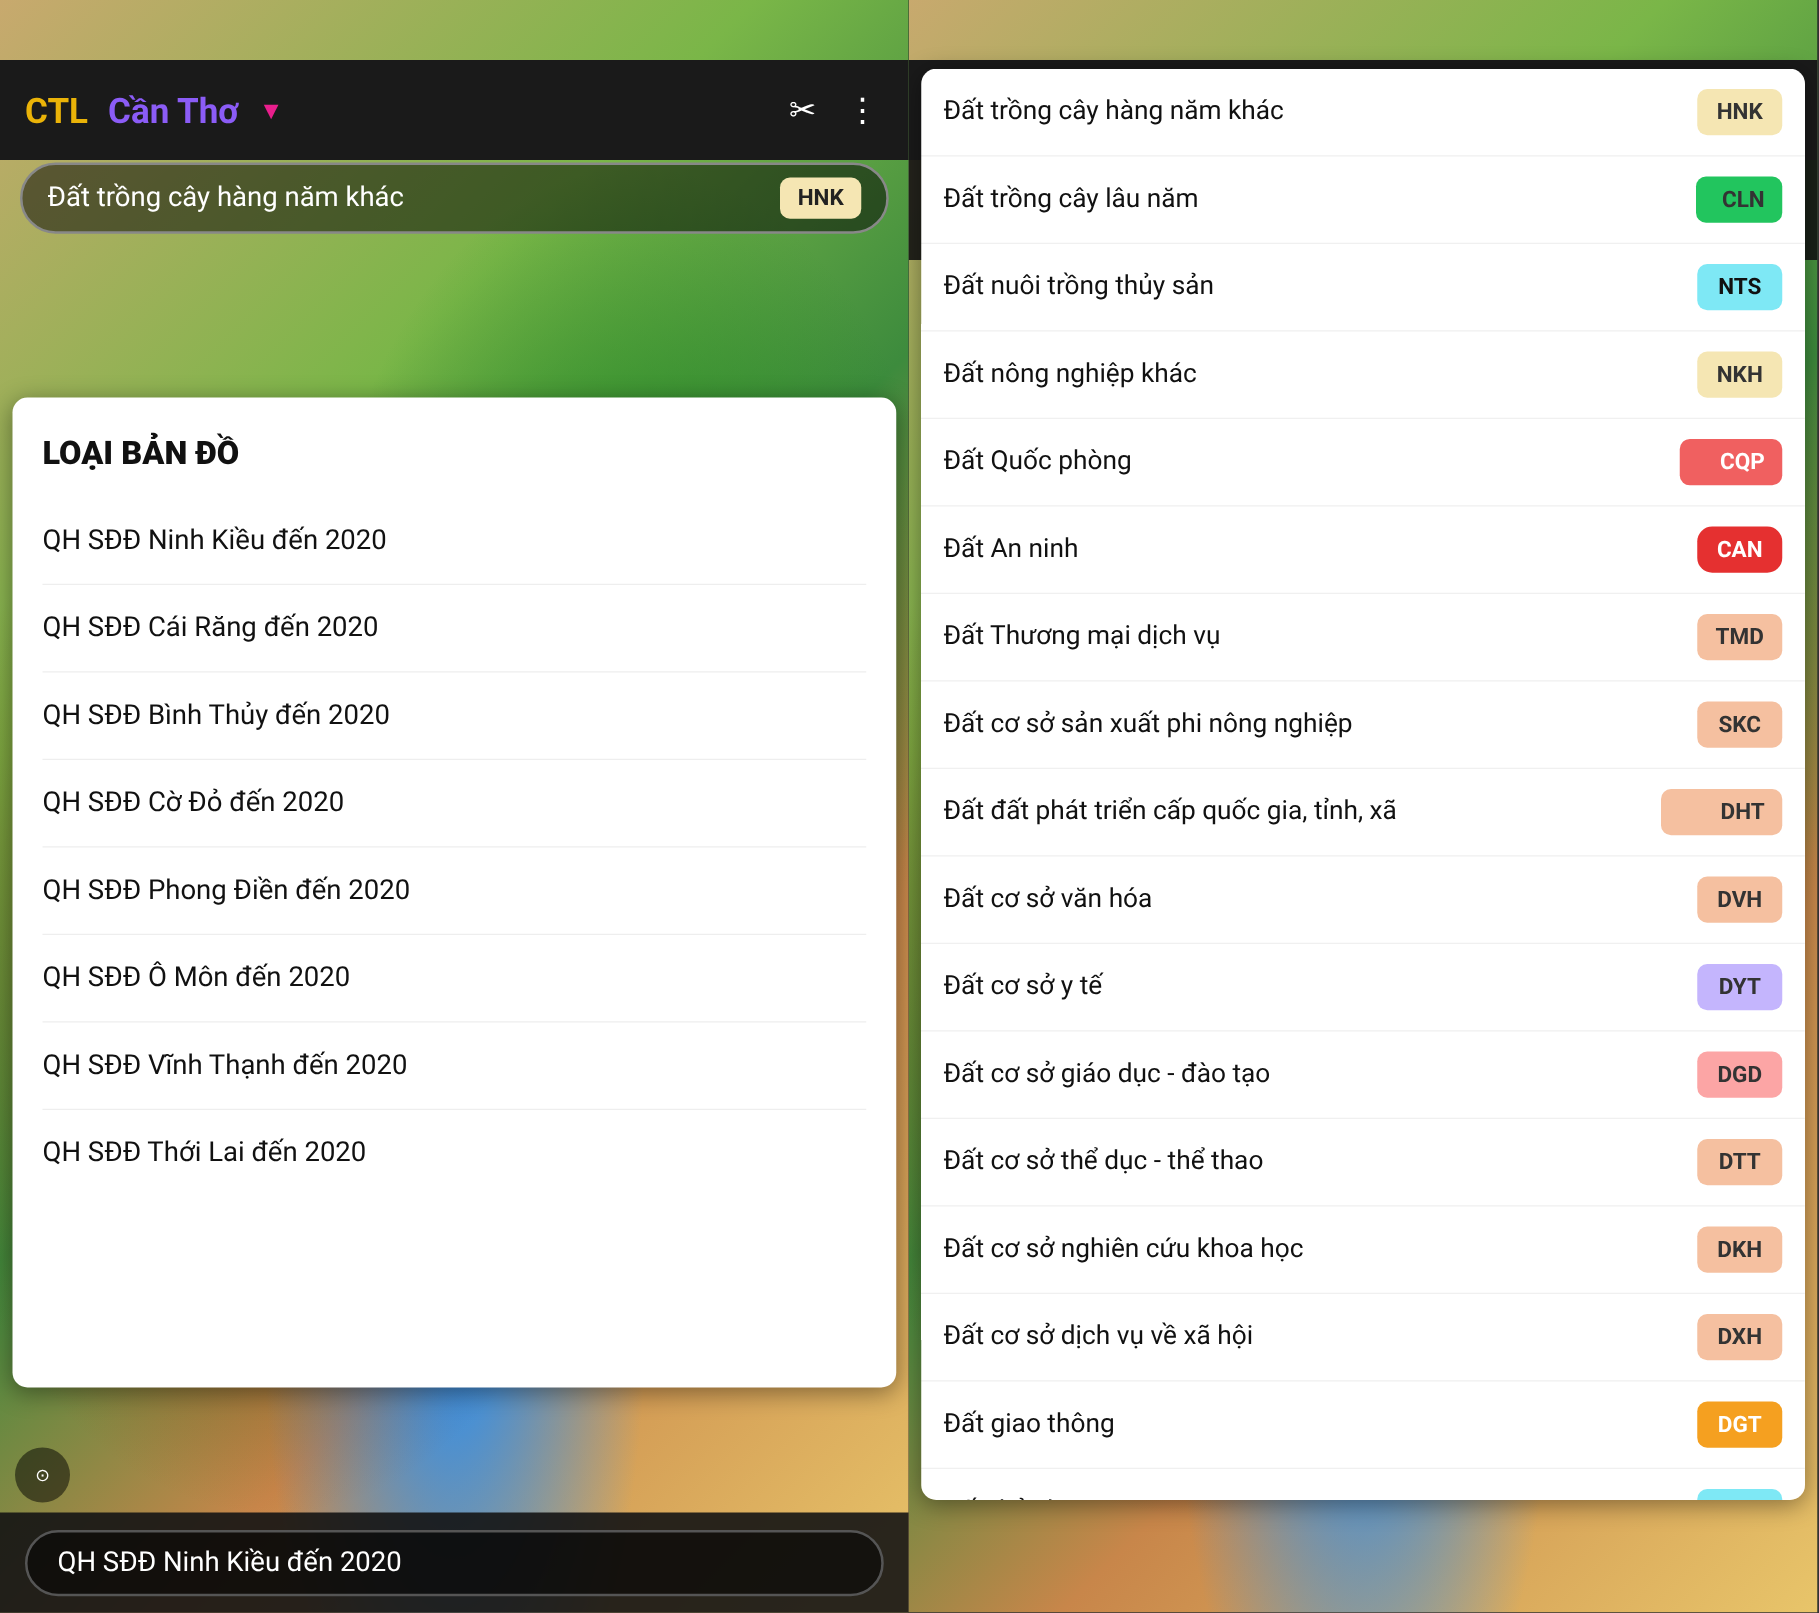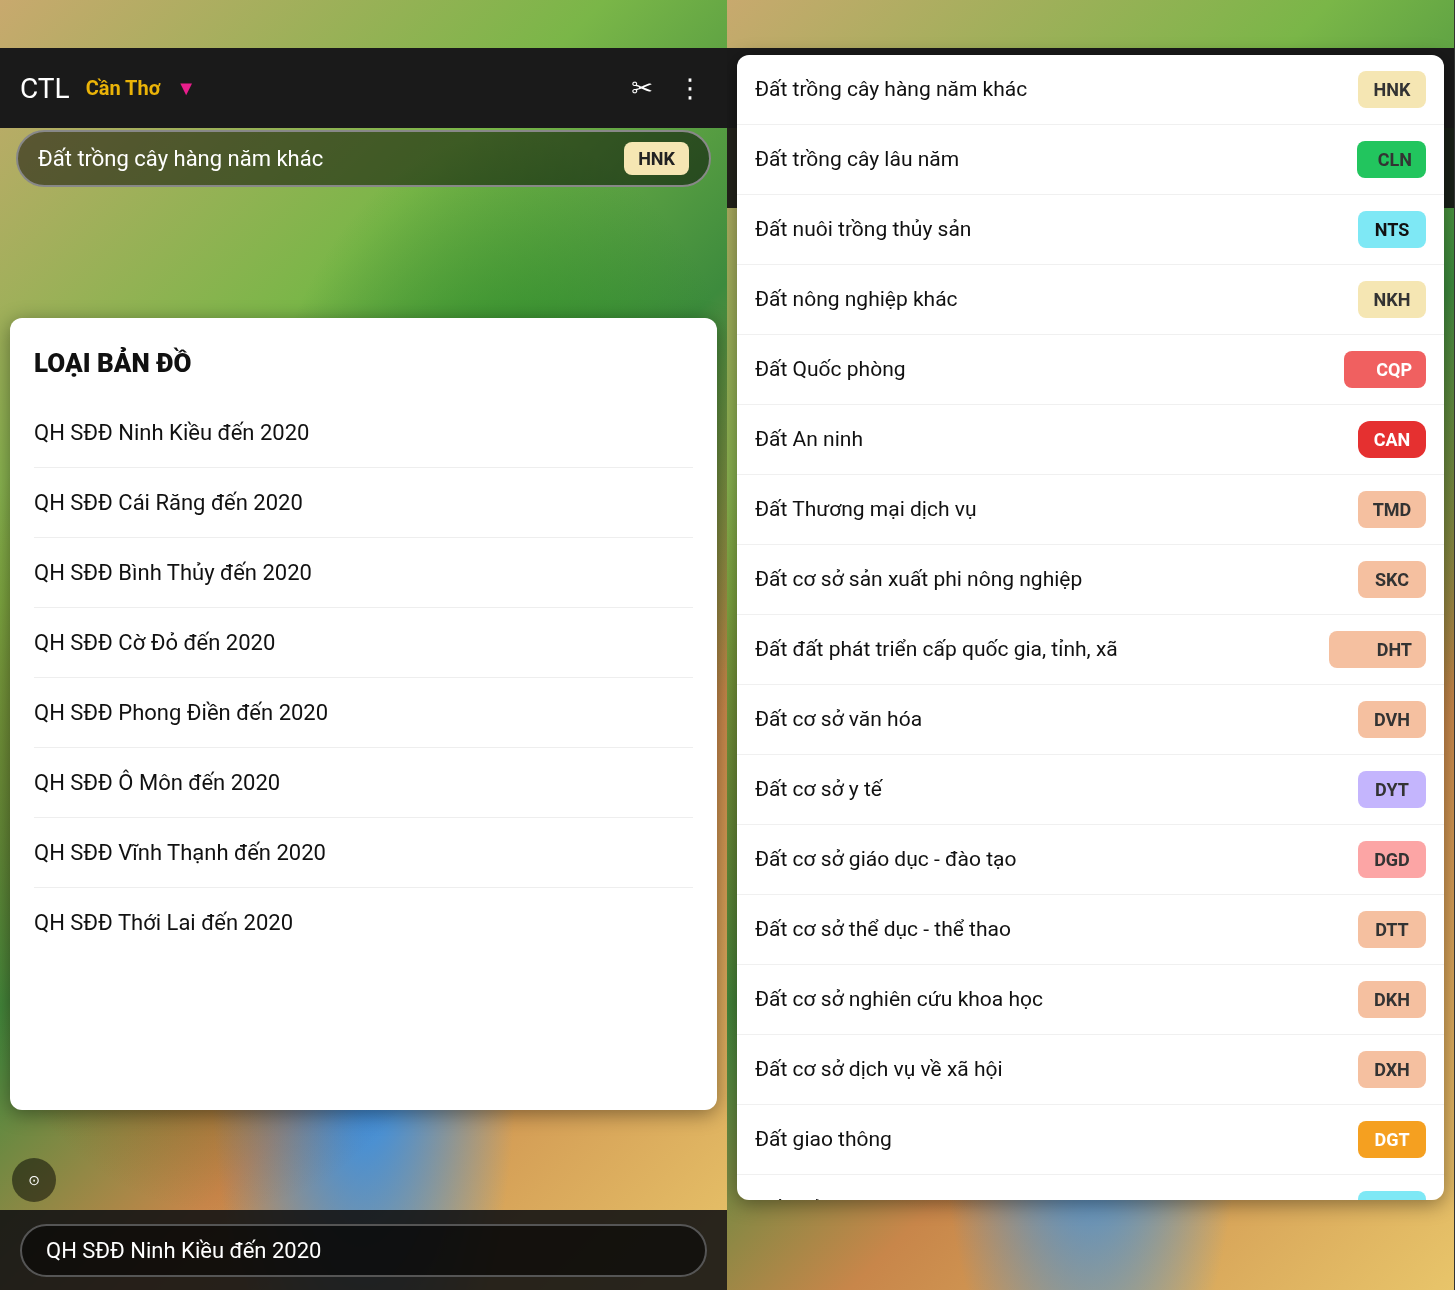--- a/index.html
+++ b/index.html
@@ -57,27 +57,27 @@
       height: 80px;
       background: #1a1a1a;
       display: flex;
       align-items: center;
       padding: 0 20px;
       gap: 16px;
       color: white;
     }
     .top-bar .app-title {
       font-size: 28px;
-      font-weight: normal;
-      color: #ffffff;
-    }
-    .top-bar .city-name {
-      font-size: 20px;
       font-weight: bold;
       color: #eab308;
+    }
+    .top-bar .city-name {
+      font-size: 28px;
+      font-weight: bold;
+      color: #8b5cf6;
     }
     .top-bar .dropdown-arrow {
       color: #e91e8c;
       font-size: 20px;
     }
     .top-bar .spacer { flex: 1; }
     .top-bar .icon-btn {
       color: white;
       font-size: 26px;
       cursor: pointer;

